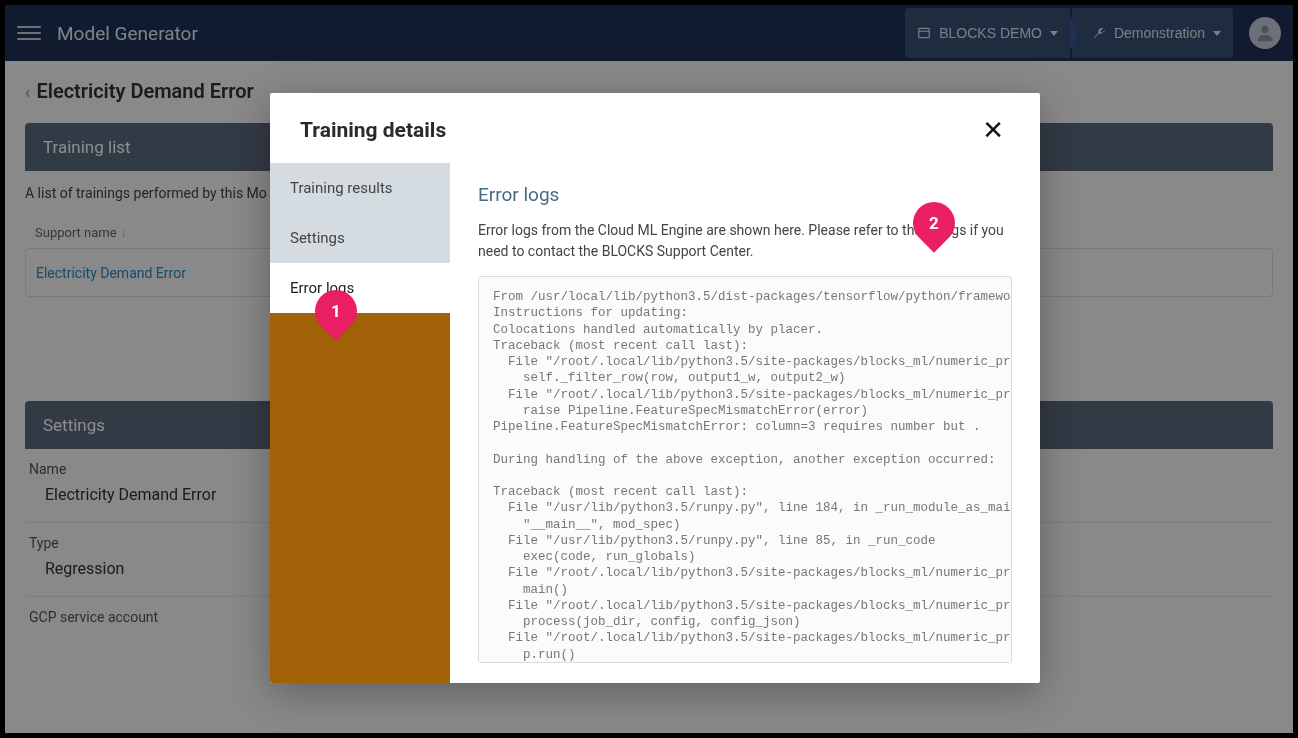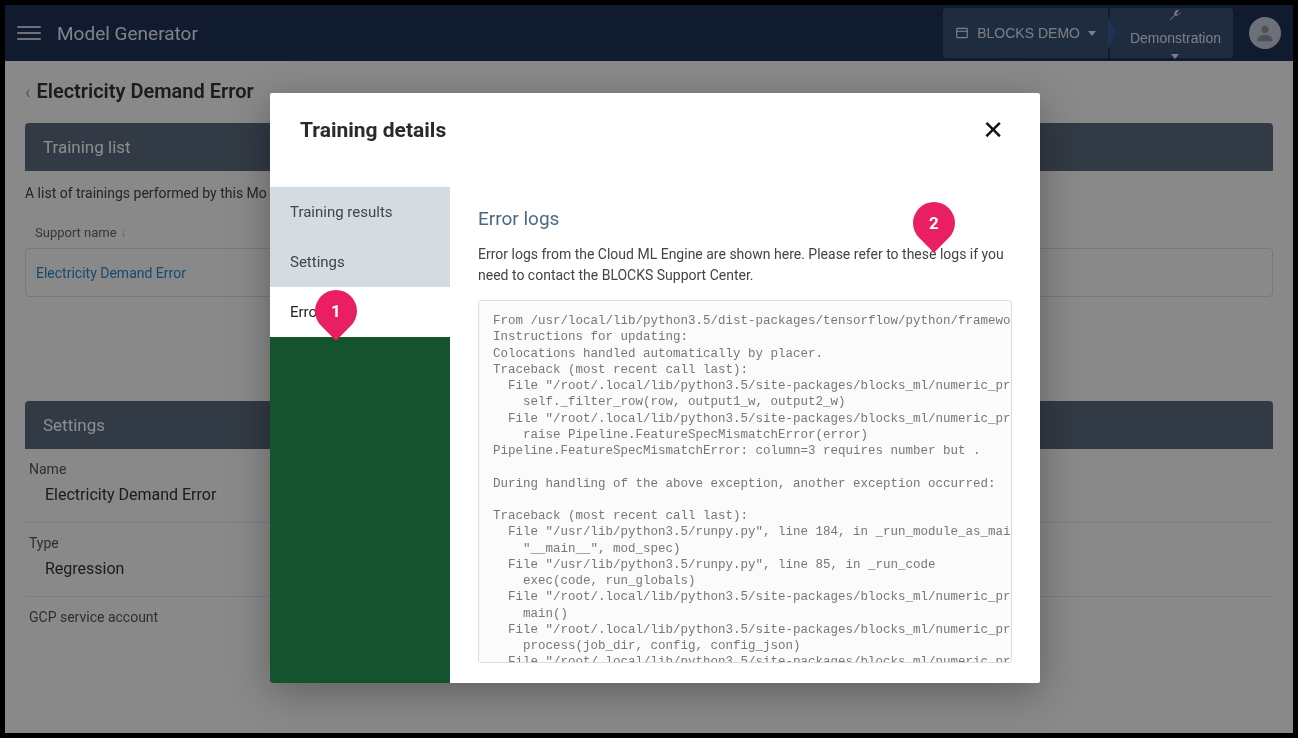--- a/index.html
+++ b/index.html
@@ -8,21 +8,21 @@
 .app-frame { position: absolute; top: 5px; left: 5px; right: 5px; bottom: 5px; background: #fafafa; overflow: hidden; }
 
 .topbar { background: #1e3256; height: 56px; display: flex; align-items: center; padding: 0 12px; color: #fff; }
 .hamburger { width: 24px; height: 24px; display: flex; flex-direction: column; justify-content: center; gap: 4px; margin-right: 16px; cursor: pointer; }
 .hamburger span { display: block; height: 2px; background: #ccd; border-radius: 1px; }
 .app-title { font-size: 19px; font-weight: 400; color: #e8ecf3; flex: 1; }
 
 .top-right { display: flex; align-items: center; gap: 0; }
 .dd-btn { background: #3a4f73; color: #e0e6f0; height: 50px; padding: 0 12px; display: flex; align-items: center; gap: 8px; font-size: 14px; cursor: pointer; border: none; }
 .dd-btn.first { border-radius: 4px 0 0 4px; position: relative; }
-.dd-btn.second { border-radius: 0 4px 4px 0; margin-left: 2px; flex-direction: column; }
+.dd-btn.second { border-radius: 0 4px 4px 0; margin-left: 2px; }
 .notch2 { position: absolute; right: -8px; top: 50%; transform: translateY(-50%); width: 0; height: 0; border-left: 8px solid #1e3256; border-top: 17px solid transparent; border-bottom: 17px solid transparent; z-index: 1; }
 .caret-down { width: 0; height: 0; border-left: 4px solid transparent; border-right: 4px solid transparent; border-top: 5px solid #e0e6f0; }
 .avatar { width: 32px; height: 32px; border-radius: 50%; background: #c6cdda; margin-left: 16px; display: flex; align-items: center; justify-content: center; cursor: pointer; }
 .avatar svg { width: 22px; height: 22px; fill: #8a93a5; }
 
 .page { padding: 18px 20px; }
 .breadcrumb { display: flex; align-items: center; gap: 6px; margin-bottom: 20px; }
 .back-chev { color: #999; font-size: 18px; cursor: pointer; }
 .page-title { font-size: 20px; font-weight: 600; color: #333; }
 
@@ -40,27 +40,27 @@
 
 .settings-section { margin-top: 80px; }
 .field-block { padding: 12px 4px 18px 4px; border-bottom: 1px solid #e3e6ea; }
 .field-label { font-size: 14px; color: #555; margin-bottom: 8px; }
 .field-value { font-size: 16px; color: #333; padding-left: 16px; }
 
 
 .overlay { position: absolute; inset: 0; background: rgba(0,0,0,0.45); }
 
 
-.modal { position: absolute; left: 265px; top: 88px; width: 770px; height: 590px; background: #fff; border-radius: 2px; box-shadow: 0 10px 40px rgba(0,0,0,0.3); display: flex; flex-direction: column; overflow: hidden; gap: 24px; }
+.modal { position: absolute; left: 265px; top: 88px; width: 770px; height: 590px; background: #fff; border-radius: 2px; box-shadow: 0 10px 40px rgba(0,0,0,0.3); display: flex; flex-direction: column; overflow: hidden; }
 .modal-head { padding: 22px 30px 18px 30px; display: flex; justify-content: space-between; align-items: center; }
 .modal-title { font-size: 21px; font-weight: 700; color: #2a2a2a; }
 .close-x { font-size: 26px; font-weight: 300; cursor: pointer; color: #111; line-height: 1; padding: 2px 6px; }
 
 .modal-body { flex: 1; display: flex; overflow: hidden; }
-.modal-sidebar { width: 180px; background: #14532d; display: flex; flex-direction: column; }
+.modal-sidebar { width: 180px; background: #a16207; display: flex; flex-direction: column; }
 .msb-item { padding: 16px 20px; font-size: 15px; color: #444; background: #d4dce2; cursor: pointer; }
 .msb-item.active { background: #fff; color: #222; }
 
 .modal-main { flex: 1; padding: 20px 28px; overflow: hidden; display: flex; flex-direction: column; }
 .section-title { font-size: 19px; color: #4a6a80; margin-bottom: 14px; }
 .section-desc { font-size: 14px; color: #444; line-height: 1.5; margin-bottom: 14px; }
 .copy-link { text-align: right; margin-bottom: 10px; }
 .copy-link a { color: #2b88c7; font-size: 14px; cursor: pointer; text-decoration: none; }
 
 .log-box { flex: 1; border: 1px solid #d8dde4; border-radius: 3px; background: #fbfbfb; padding: 12px 14px; overflow: auto; }

